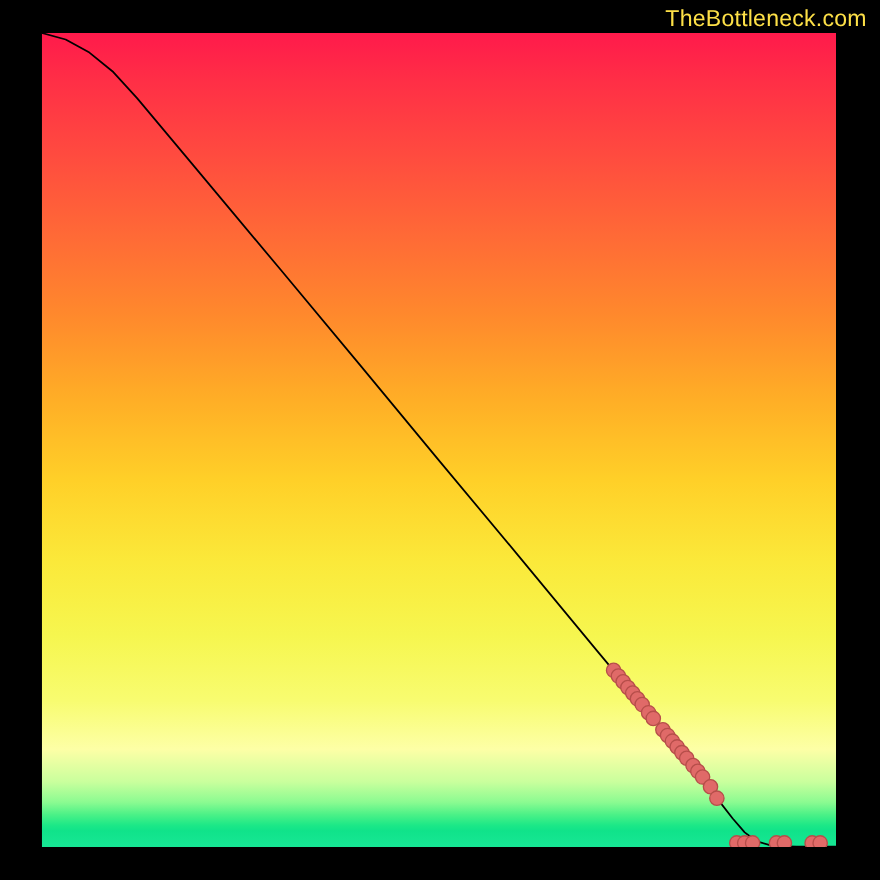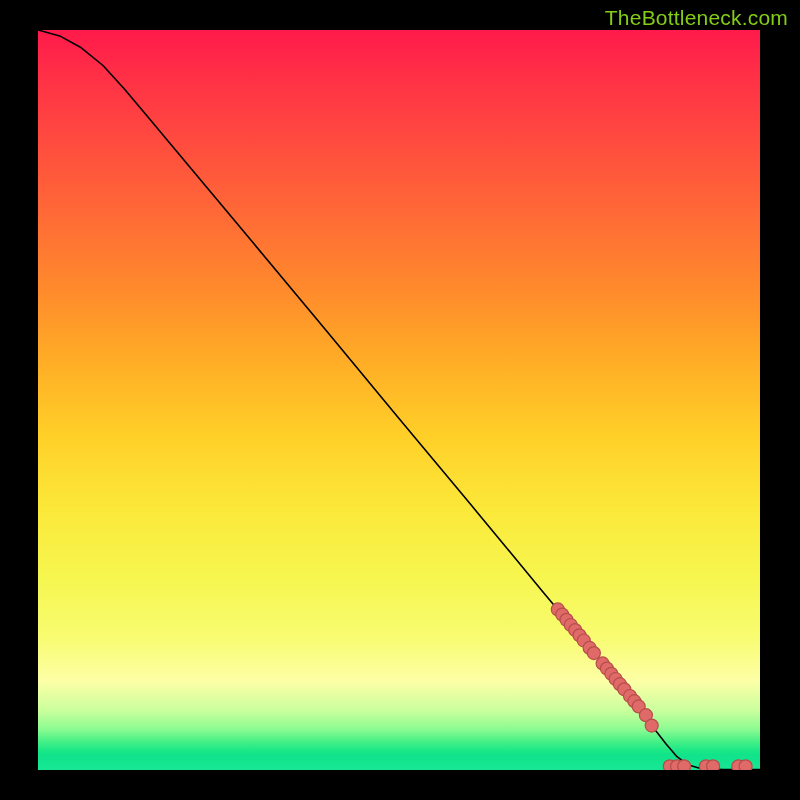--- a/index.html
+++ b/index.html
@@ -14,21 +14,21 @@
   .stage {
     position: relative;
     width: 800px;
     height: 800px;
     background: #000;
   }
   .attribution {
     position: absolute;
     top: 6px;
     right: 12px;
-    color: #84cc16;
+    color: #fde047;
     font-size: 21px;
     letter-spacing: 0.2px;
     font-weight: 400;
     z-index: 10;
   }
   .plot-frame {
     position: absolute;
     
     left: 38px;
     top: 30px;

